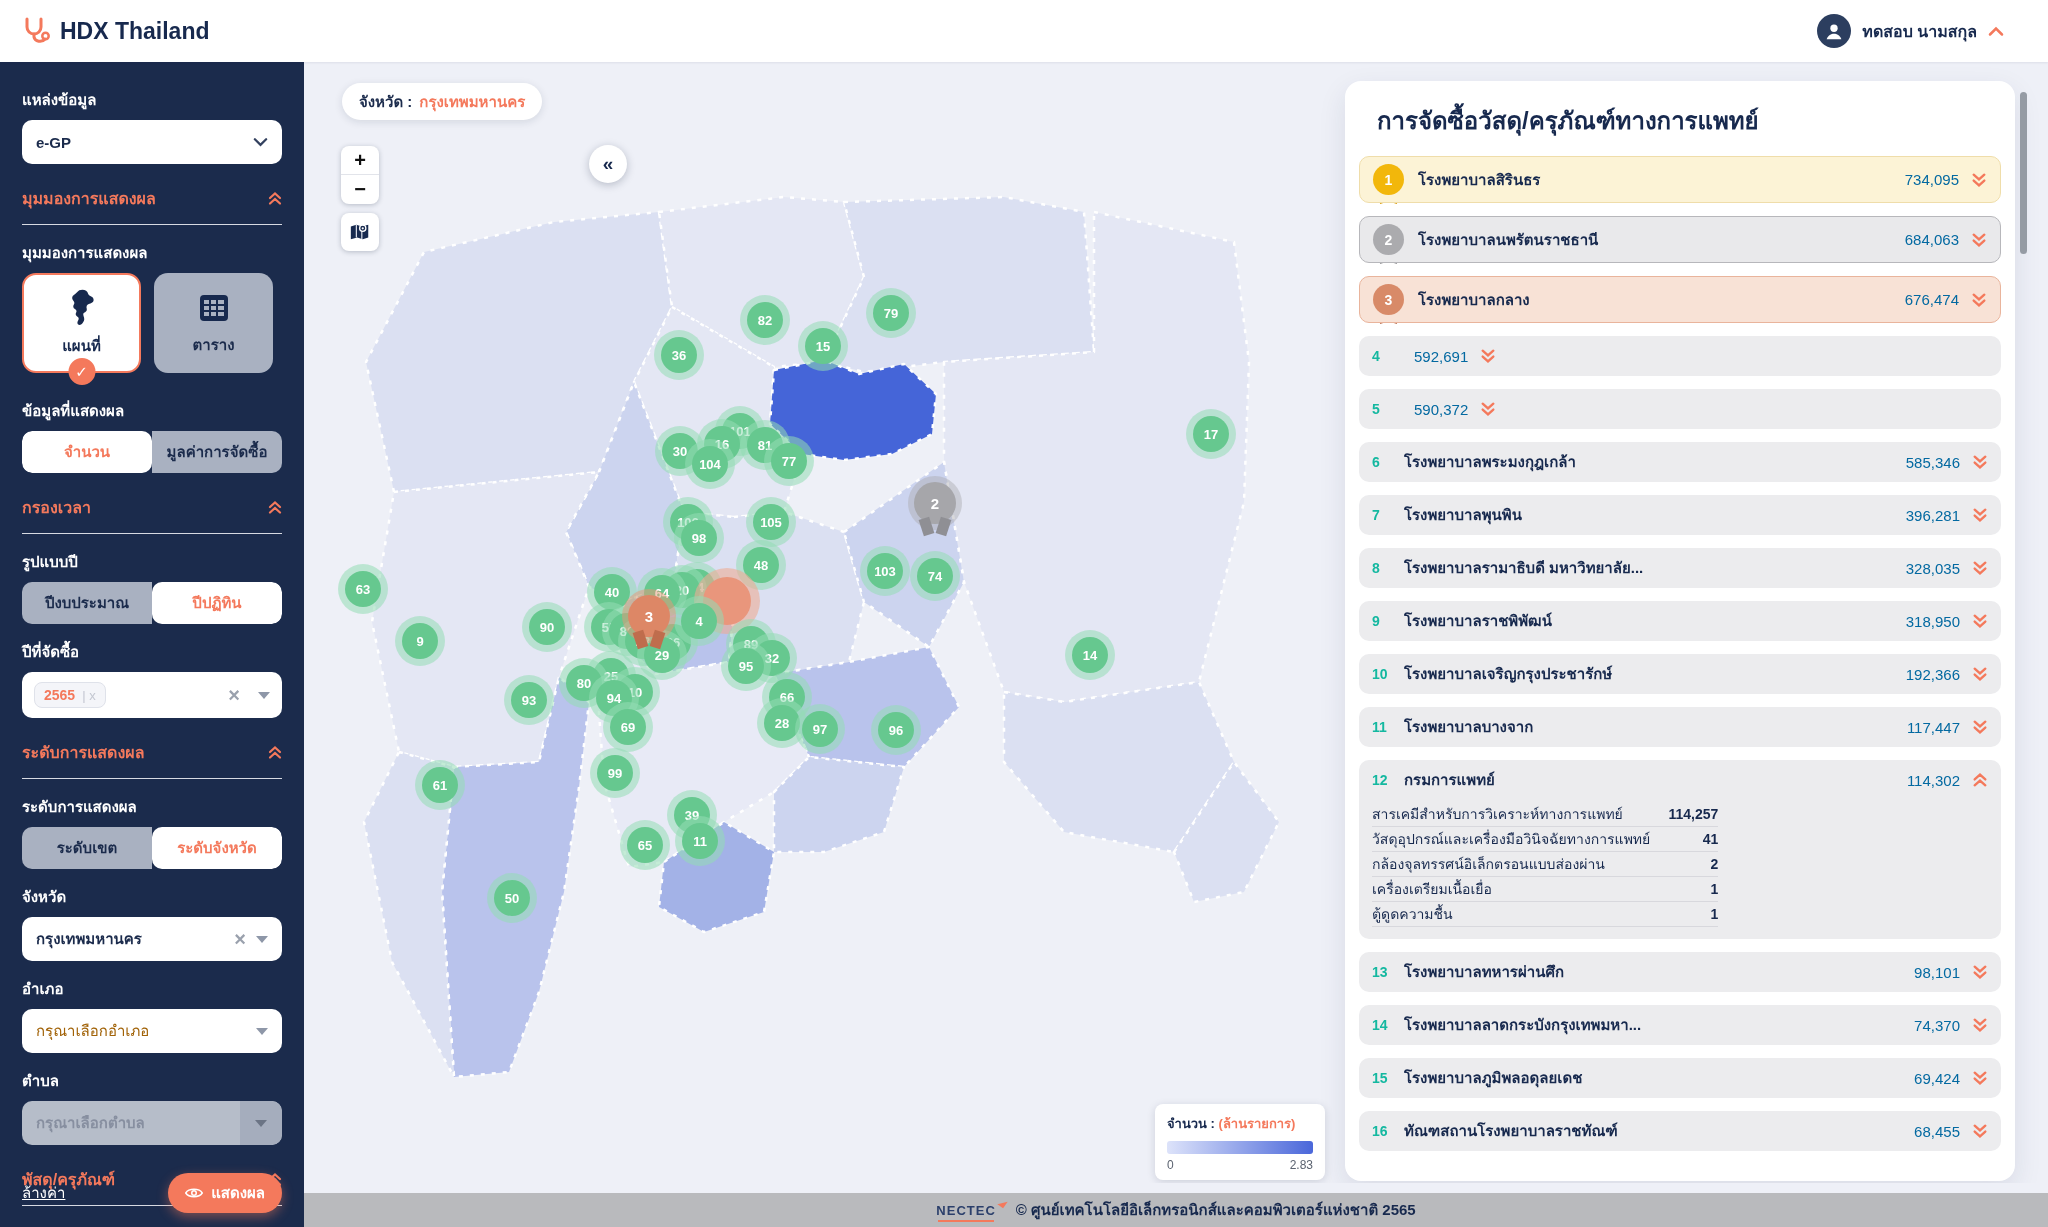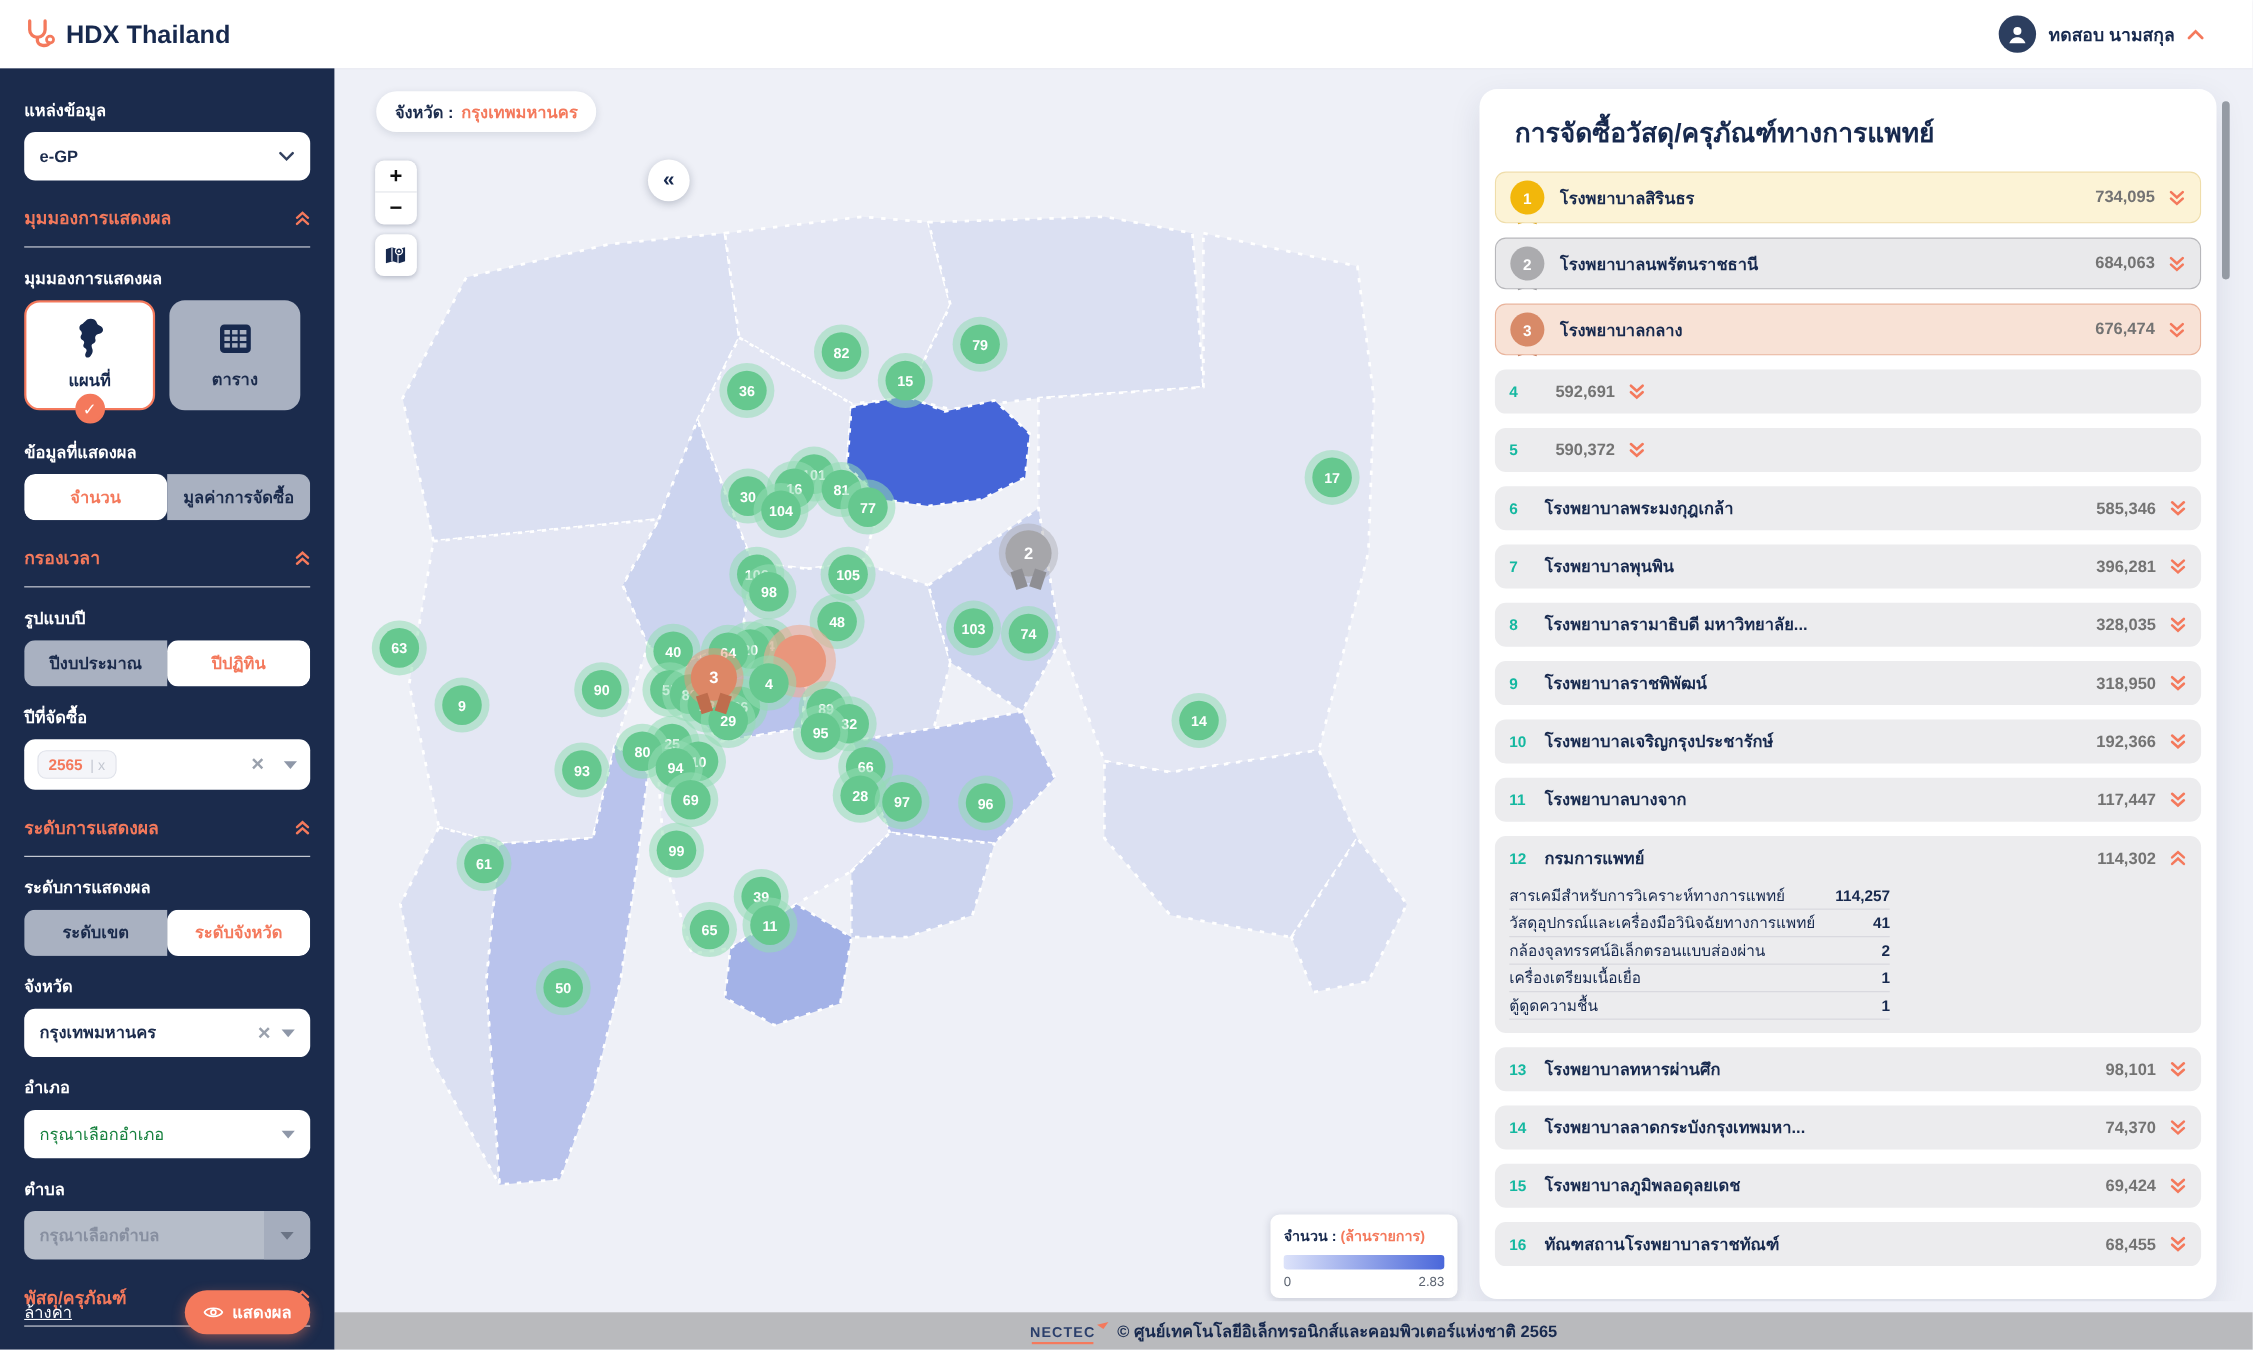--- a/index.html
+++ b/index.html
@@ -41,21 +41,21 @@
   .seg .on { background:#fff; color:#f4795c; border-radius:10px; }
   .seg .off { background:#a9b1c1; color:#1b2b4c; }
   .pillbox { background:#fff; border-radius:10px; height:46px; display:flex; align-items:center;
     padding:0 12px; gap:8px; }
   .tag { border:1.5px solid #dfe2ea; background:#f4f5f9; border-radius:8px; padding:4px 9px;
     display:flex; align-items:center; gap:7px; font-weight:700; color:#f4795c; font-size:14px; cursor:pointer; }
   .tag .tx { color:#c3c7d1; font-weight:400; font-size:13px; }
   .iconx { margin-left:auto; color:#9aa1ad; font-size:20px; font-weight:700; line-height:1; cursor:pointer; }
   .caret { width:0; height:0; border-left:6px solid transparent; border-right:6px solid transparent;
     border-top:7px solid #8e97a8; margin-left:10px; cursor:pointer; }
-  .ph { color:#15803d; font-weight:400; }
+  .ph { color:#a16207; font-weight:400; }
   .side-select.disabled { background:#b6bdc9; color:#878fa0; padding-right:0; overflow:hidden; }
   .dis-caret { width:42px; align-self:stretch; background:#a5adbd; display:flex; align-items:center;
     justify-content:center; border-radius:0 10px 10px 0; }
   .dis-caret .caret { border-top-color:#6b7485; margin:0; }
   .side-actions { position:absolute; left:22px; right:22px; bottom:14px; display:flex;
     align-items:center; justify-content:space-between; }
   .clear-link { color:#fff; text-decoration:underline; font-size:15px; cursor:pointer; }
   .submit-btn { background:#f4795c; color:#fff; border:none; border-radius:20px; height:40px; padding:0 17px;
     display:flex; align-items:center; gap:8px; font-weight:700; font-size:15px; cursor:pointer;
     box-shadow:0 4px 12px rgba(244,121,92,.45); font-family:inherit; }
@@ -110,21 +110,21 @@
   .panel-unit { font-size:18px; font-weight:700; color:#17294e; }
   .rows { margin-top:16px; padding:0 4px; }
   .row { height:40px; border-radius:10px; background:#ececee; display:flex; align-items:center;
     padding:0 13px; margin-bottom:13px; cursor:pointer; }
   .row.r1 { background:#fcf3d6; border:1px solid #efddaa; height:47px; }
   .row.r2 { background:#e9e9eb; border:1px solid #b7b7bb; height:47px; }
   .row.r3 { background:#f8e2d6; border:1px solid #e9b49c; height:47px; }
   .row .rank { width:32px; font-size:14px; font-weight:700; color:#14b8a0; flex-shrink:0; }
   .row .name { flex:1; font-size:15px; font-weight:700; color:#17294e; white-space:nowrap;
     overflow:hidden; text-overflow:ellipsis; }
-  .row .val { font-size:15px; font-weight:700; color:#737373; margin:0 12px 0 10px; }
+  .row .val { font-size:15px; font-weight:400; color:#0369a1; margin:0 12px 0 10px; }
   .medal { width:31px; height:31px; border-radius:50%; color:#fff; font-weight:700; font-size:14px;
     display:flex; align-items:center; justify-content:center; position:relative; margin-right:14px; flex-shrink:0; }
   .medal i { position:absolute; bottom:-8px; width:8px; height:13px; z-index:-1; }
   .medal i.l { left:5px; transform:rotate(-18deg); } .medal i.r { right:5px; transform:rotate(18deg); }
   .medal.gold { background:#f2b70b; } .medal.gold i { background:#d89b04; }
   .medal.silver { background:#ababae; } .medal.silver i { background:#919195; }
   .medal.bronze { background:#d88a68; } .medal.bronze i { background:#ba6e4e; }
   .chev { color:#f4795c; flex-shrink:0; }
   .chev.up { transform:rotate(180deg); }
   .row-group { background:#ececee; border-radius:10px; margin-bottom:13px; padding-bottom:12px; }

